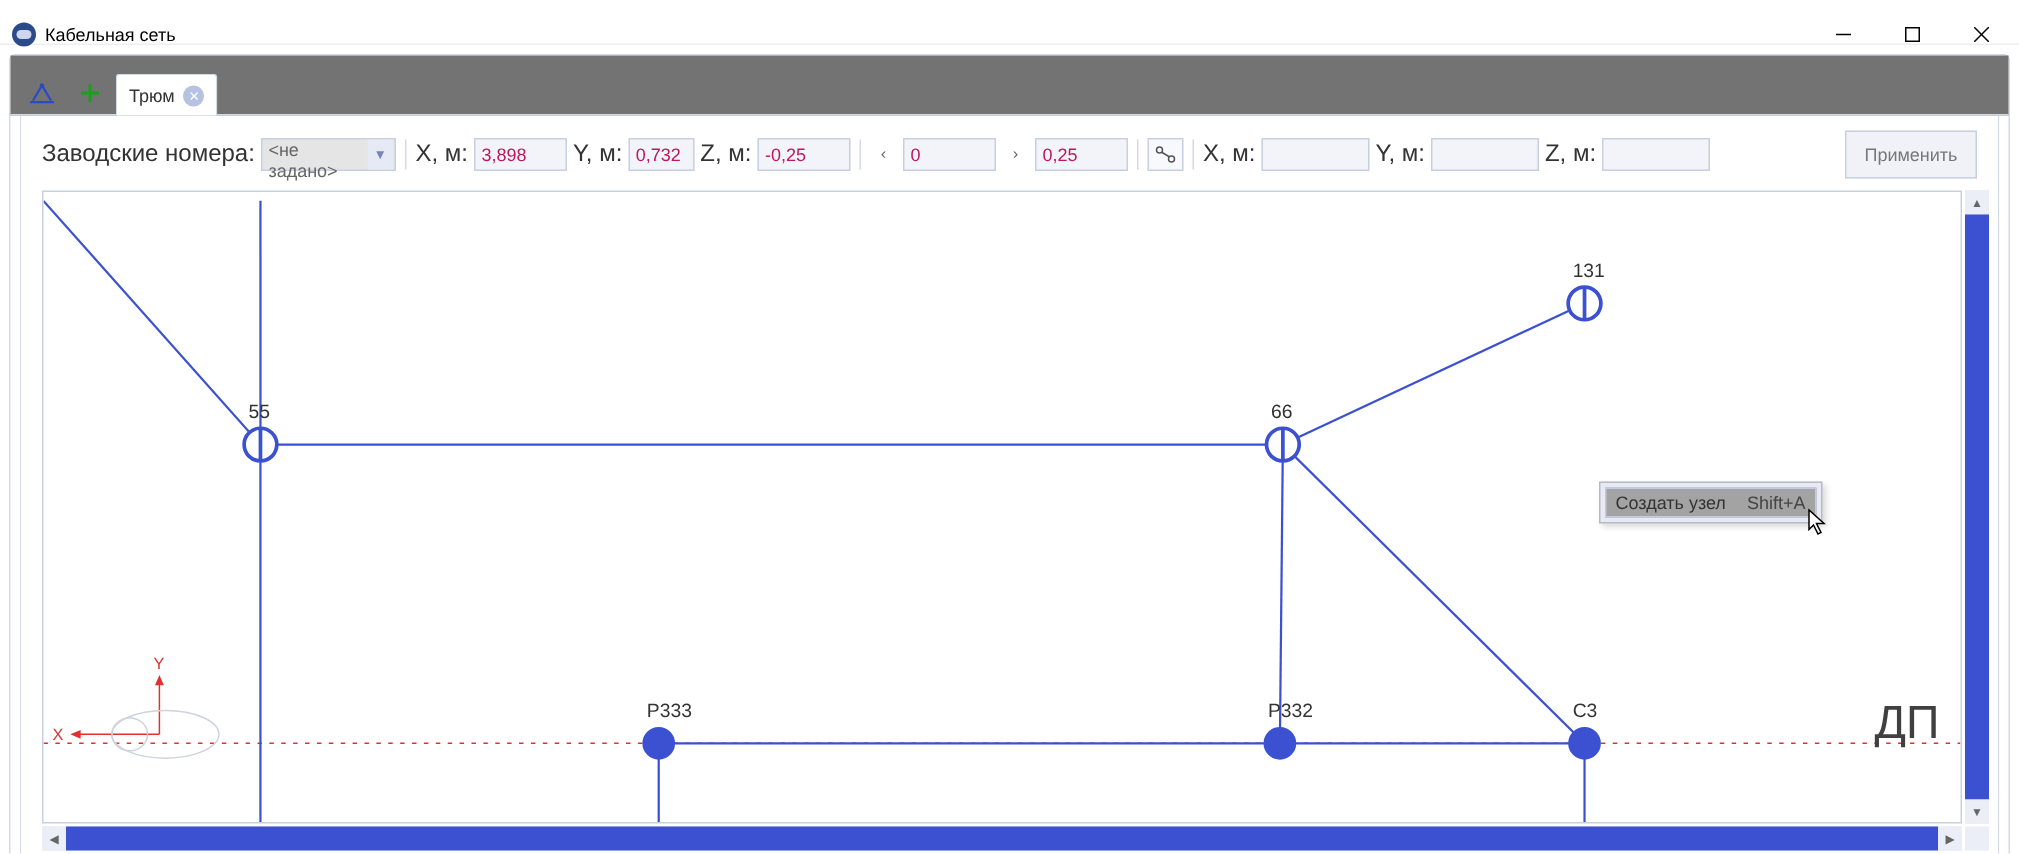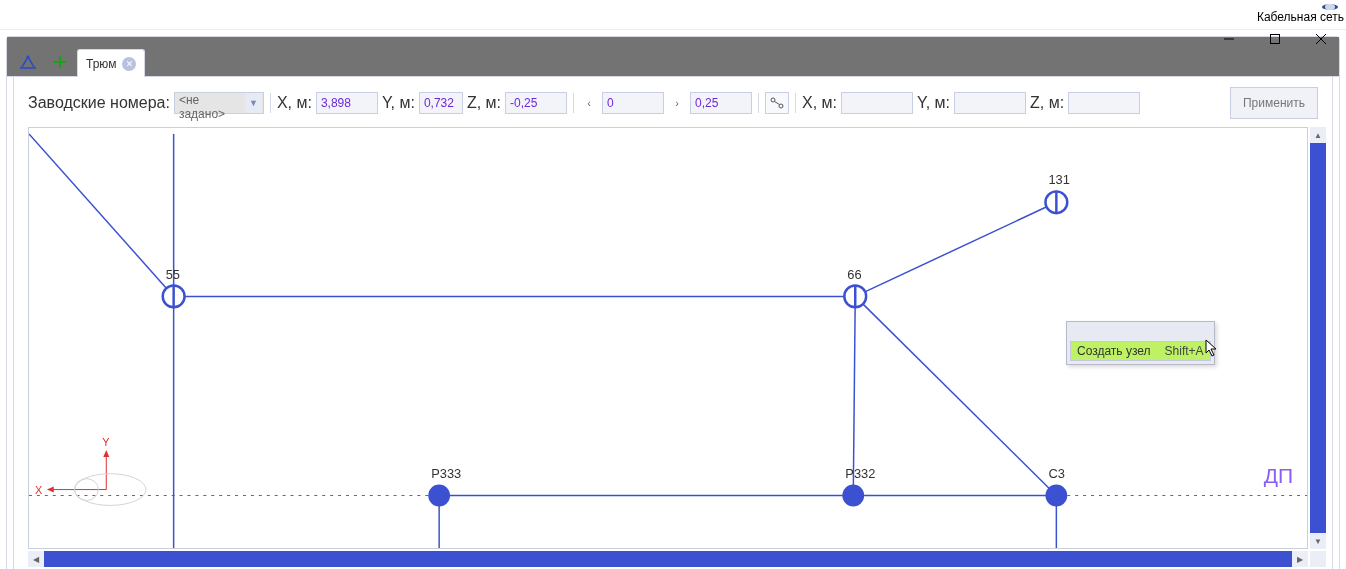--- a/index.html
+++ b/index.html
@@ -1,19 +1,19 @@
 <!DOCTYPE html>
 <html><head>
 <meta charset="utf-8">
 <style>
   * { box-sizing: border-box; margin: 0; padding: 0; font-family: "Segoe UI", Tahoma, sans-serif; }
   body { background: #fff; width: 1346px; height: 569px; overflow: hidden; }
 
   
-  .titlebar { height: 30px; display: flex; align-items: flex-end; padding: 4px 2px 0 8px; border-bottom: 1px solid #eee; flex-direction: column; }
+  .titlebar { height: 30px; display: flex; align-items: center; padding: 17px 2px 0 8px; border-bottom: 1px solid #eee; }
   .titlebar .app-icon { width: 16px; height: 16px; border-radius: 50%; background: #2a4a8a; display: flex; align-items: center; justify-content: center; margin-right: 6px; }
   .titlebar .app-icon::before { content:""; width:10px; height:6px; background:#cdd6ee; border-radius:3px; }
   .titlebar .title { font-size: 12px; color: #000; flex: 1; }
   .win-controls { display: flex; }
   .win-btn { width: 46px; height: 30px; display: flex; align-items: center; justify-content: center; font-size: 12px; color: #333; cursor: default; }
 
   
   .tabstrip { height: 40px; display: flex; align-items: flex-end; padding: 0 6px; border-bottom: 1px solid #d5d9e6; background: #737373; }
   .tabstrip-outer { margin: 6px 6px 0 6px; border: 1px solid #d5d9e6; border-top-left-radius: 4px; border-top-right-radius:4px; border-bottom:none; }
   .tbtn { width: 30px; height: 28px; display:flex; align-items:center; justify-content:center; margin-right:2px; cursor:pointer; }
@@ -21,21 +21,21 @@
   .tab.active { border-color:#d5d9e6; border-top-left-radius:3px; border-top-right-radius:3px; }
   .tab .close-icon { width:14px; height:14px; margin-left:6px; border-radius:50%; background:#b7c2e2; display:flex; align-items:center; justify-content:center; color:#fff; font-size:9px; }
 
   
   .layout { margin: 0 6px 6px 6px; border:1px solid #d5d9e6; border-top:none; border-radius: 0 0 4px 4px; padding: 6px; }
   .toolbar { display:flex; align-items:center; gap:4px; padding: 4px 8px; }
   .toolbar label { font-size:16px; color:#333; white-space:nowrap; }
   .toolbar .field { height:22px; border:1px solid #c7cfe0; background:#f2f4fa; font-size:12px; padding:0 4px; color:#666; }
   .toolbar .select { width:90px; display:flex; justify-content:space-between; background:#e5e5e5; }
   .toolbar .select .dd { width:18px; height:20px; background:#e6eaf5; display:flex; align-items:center; justify-content:center; margin-right:-3px; color:#7b86b5; font-size:9px;}
-  .toolbar input[type=text] { border:1px solid #c7cfe0; height:22px; font-size:12px; padding:0 4px; color:#6d28d9; }
+  .toolbar input[type=text] { border:1px solid #c7cfe0; height:22px; font-size:12px; padding:0 4px; color:#be185d; }
   .toolbar input.ro { background:#f2f4fa; }
   .toolbar .sep { width:1px; height:20px; background:#d5d9e6; margin: 0 2px; }
   .toolbar .nav { width:18px; height:22px; display:flex; align-items:center; justify-content:center; color:#666; font-size:11px; cursor:pointer; }
   .toolbar .iconbtn { width:24px; height:22px; border:1px solid #c7cfe0; display:flex; align-items:center; justify-content:center; background:#f8f9fc; cursor:pointer; }
   .toolbar .apply { margin-left:auto; height:32px; padding: 0 12px; font-size:12px; color:#777; background:#f0f2f8; border:1px solid #c7cfe0; cursor:not-allowed; }
 
   
   .canvas-wrap { position:relative; height:440px; margin-top:4px; }
   .canvas { position:absolute; left:8px; top:0; right:18px; bottom:18px; border:1px solid #c7cfe0; background:#fff; overflow:hidden; }
   .hscroll { position:absolute; left:8px; right:18px; bottom:0; height:16px; background:#dfe3f1; display:flex; align-items:center; }
@@ -43,25 +43,25 @@
   .hscroll .arrow { position:absolute; width:16px; height:16px; background:#eceef7; display:flex; align-items:center; justify-content:center; font-size:8px; color:#666; }
   .hscroll .arrow.left{ left:0; } .hscroll .arrow.right{ right:0; }
   .vscroll { position:absolute; right:0; top:0; bottom:18px; width:16px; background:#dfe3f1; }
   .vscroll .thumb { position:absolute; left:0; right:0; top:0; bottom:0; background:#3b51d1; }
   .vscroll .arrow { position:absolute; height:16px; left:0; right:0; background:#eceef7; display:flex; align-items:center; justify-content:center; font-size:8px; color:#666; }
   .vscroll .arrow.up{ top:0; } .vscroll .arrow.down{ bottom:0; }
   .sb-corner { position:absolute; right:0; bottom:0; width:16px; height:16px; background:#eceef7; }
 
   
   .context-menu { position:absolute; background:#e7e9f3; border:1px solid #b7b9c6; font-size:12px; color:#333; padding:3px; box-shadow: 2px 2px 4px rgba(0,0,0,.15); }
-  .context-menu .row { display:flex; align-items:center; padding:2px 6px; background:#bef264; border:1px solid #c4c8e0;margin-top:16px; }
+  .context-menu .row { display:flex; align-items:center; padding:2px 6px; background:#a3a3a3; border:1px solid #c4c8e0; }
   .context-menu .row .shortcut { margin-left:14px; color:#444; }
   .cursor { position:absolute; font-size:16px; color:#000; pointer-events:none; }
 
-  .dp-label { position:absolute; font-size:21px; font-weight:400; color:#8b5cf6; font-family: "Segoe UI", sans-serif; }
+  .dp-label { position:absolute; font-size:31px; font-weight:400; color:#404040; font-family: "Segoe UI", sans-serif; }
 </style>
 </head>
 <body>
 
 <div class="titlebar">
   <div class="app-icon"></div>
   <div class="title">Кабельная сеть</div>
   <div class="win-controls">
     <div class="win-btn">
       <svg width="10" height="10">

